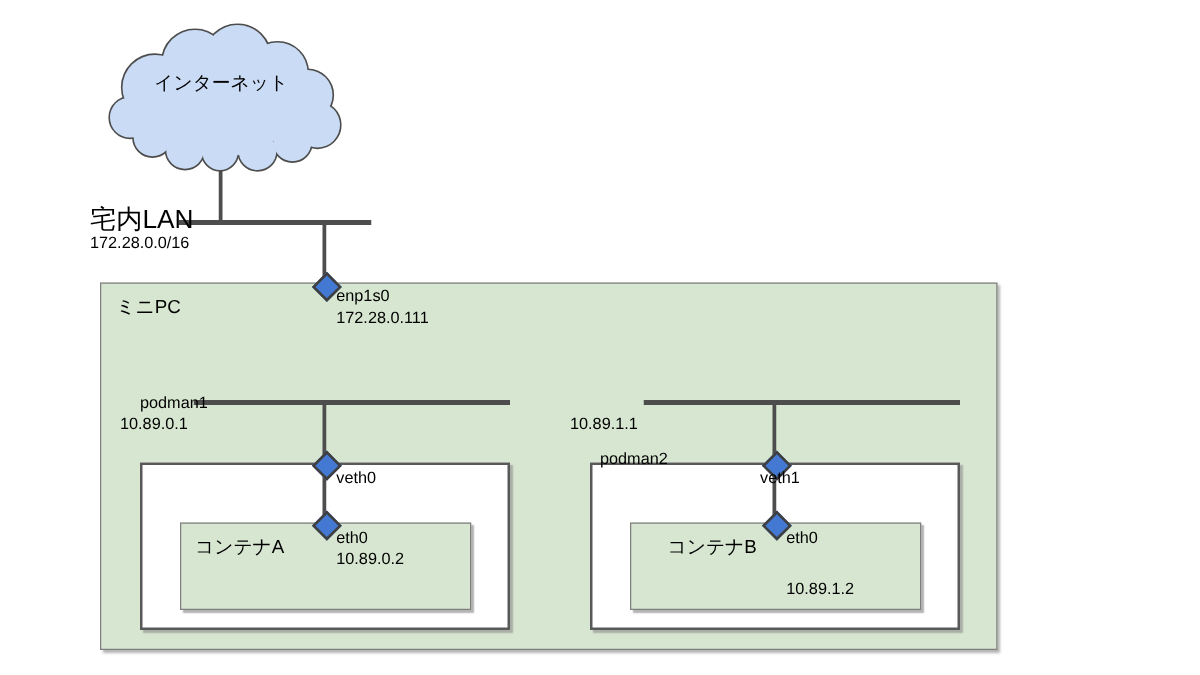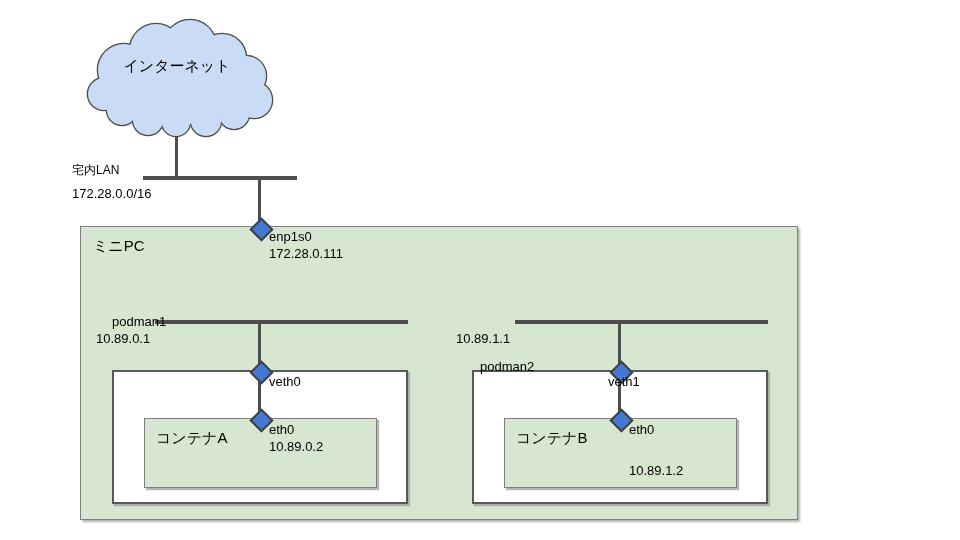--- a/index.html
+++ b/index.html
@@ -24,21 +24,21 @@
     box-shadow:2px 2px 1px rgba(140,140,140,0.6);z-index:2;}
   .container-box{background:var(--green-fill);border:1.5px solid var(--border-mid);
     box-shadow:2px 2px 1px rgba(130,130,130,0.6);z-index:3;}
   .line{position:absolute;background:var(--line-gray);z-index:4;}
   .diamond{position:absolute;width:13px;height:13px;box-sizing:content-box;
     background:var(--diamond-fill);border:2px solid #3f3f3f;
     transform:rotate(45deg);z-index:6;}
   .lbl{position:absolute;white-space:nowrap;z-index:7;line-height:1.15;}
   .f13{font-size:13px;}
   .f15{font-size:15px;text-align:center;}
-  .f16{font-size:12px;}
+  .f16{font-size:21px;}
   .cloud-svg{position:absolute;z-index:5;}
   .cloud-svg .c-stroke{fill:none;stroke:var(--line-gray);stroke-width:2.6;}
   .cloud-svg .c-fill{fill:var(--cloud-fill);stroke:none;}
   .cloud-label{position:absolute;z-index:6;text-align:center;}
 </style>
 </head>
 <body>
 
 <div class="canvas">
 
@@ -112,17 +112,17 @@
   <div class="lbl f15" style="left:156px;top:429px;">コンテナA</div>
   <div class="lbl f13" style="left:269px;top:423px;">eth0</div>
   <div class="lbl f13" style="left:269px;top:440px;">10.89.0.2</div>
 
   <div class="box pod-box" style="left:472px;top:370px;width:296px;height:134px;"></div>
   <div class="line" style="left:618px;top:370px;width:3px;height:48px;"></div>
   <div class="diamond" style="left:613px;top:363.5px;"></div>
   <div class="lbl f13" style="left:608px;top:375px;">veth1</div>
   <div class="box container-box" style="left:504px;top:418px;width:233px;height:70px;"></div>
   <div class="diamond" style="left:613px;top:411.5px;"></div>
-  <div class="lbl f15" style="left:516px;top:429px;">コンテナB</div>
+  <div class="lbl f15" style="left:534px;top:429px;">コンテナB</div>
   <div class="lbl f13" style="left:629px;top:423px;">eth0</div>
   <div class="lbl f13" style="left:629px;top:440px;margin-top:24px;">10.89.1.2</div>
 
 </div>
 
 </body></html>

